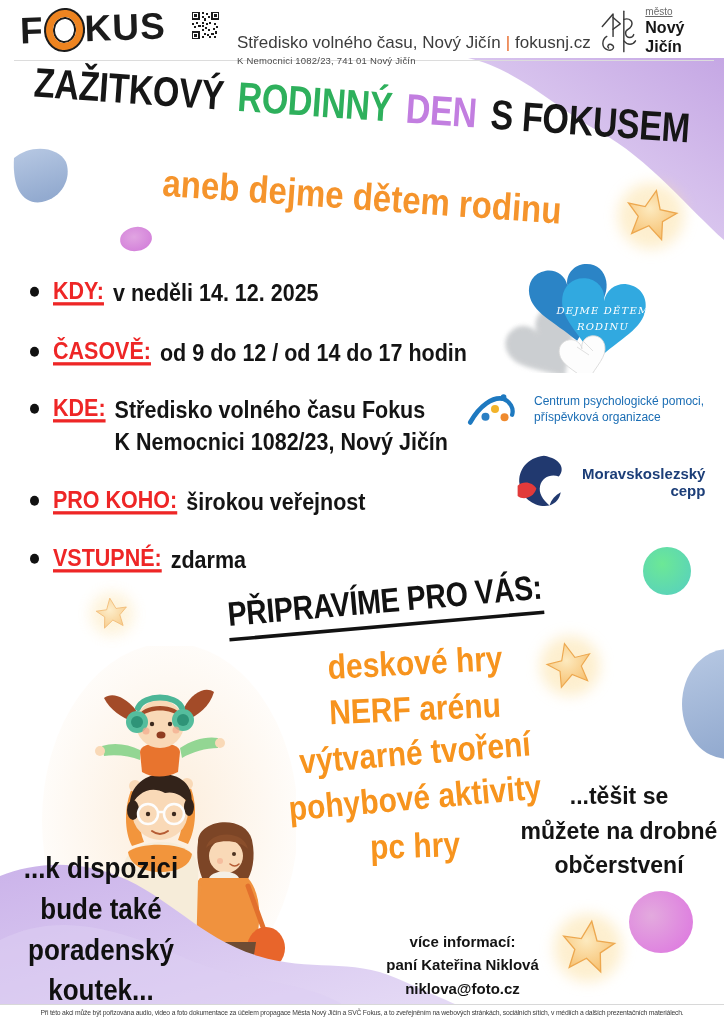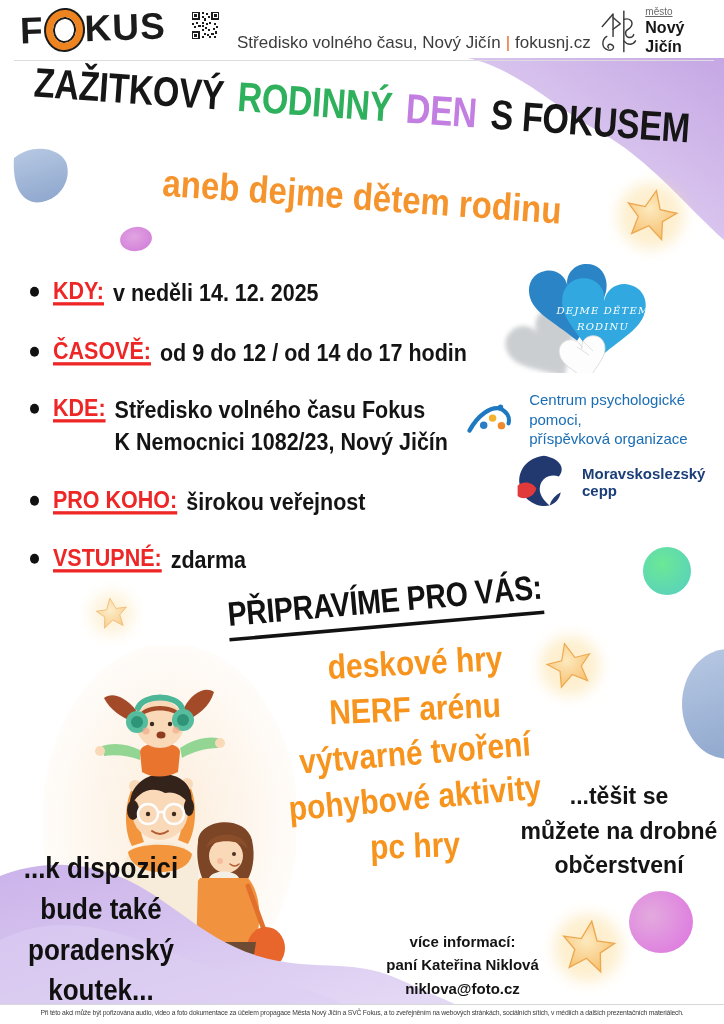--- a/index.html
+++ b/index.html
@@ -39,23 +39,23 @@
   .detail-row{left:30px;display:flex;align-items:flex-start;transform:scaleY(1.1);
     transform-origin:left top;z-index:4;}
   .detail-dot{width:9px;height:9px;border-radius:50%;background:#111;margin:8px 14px 0 0;flex:none;}
   .detail-label{font-size:21.5px;font-weight:bold;color:#ee2626;white-space:nowrap;margin-right:9px;
     text-decoration:underline;text-decoration-thickness:2.5px;text-underline-offset:3px;}
   .detail-text{font-size:21.5px;font-weight:bold;color:#141414;line-height:1.35;white-space:nowrap;}
   
   .hearts-badge{left:497px;top:255px;z-index:2;}
   .partner{display:flex;align-items:center;gap:10px;z-index:2;}
   .partner-cpp{left:466px;top:390px;}
-  .cpp-text{font-size:15px;color:#1a6db4;line-height:1.3;}
+  .cpp-text{font-size:12px;color:#1a6db4;line-height:1.3;}
   .partner-msk{left:512px;top:452px;}
-  .msk-text{font-size:15px;font-weight:bold;color:#1c3e78;line-height:1.15;}
+  .msk-text{font-size:15px;font-weight:bold;color:#1c3e78;line-height:1.15;text-align:right;}
   
   .prog-heading{left:150px;top:585px;width:470px;text-align:center;white-space:nowrap;
     transform:rotate(-5deg) scaleY(1.2);z-index:4;}
   .prog-heading span{display:inline-block;font-size:28.5px;font-weight:900;color:#121212;
     border-bottom:3.5px solid #121212;padding-bottom:3px;letter-spacing:-.3px;}
   .prog-item{left:195px;width:440px;text-align:center;white-space:nowrap;
     font-size:30px;font-weight:bold;color:#f7941e;z-index:4;}
   .pi1{top:646px;transform:rotate(-3deg) scaleY(1.15);}
   .pi2{top:692px;transform:rotate(-2.5deg) scaleY(1.15);}
   .pi3{top:736px;transform:rotate(-4.5deg) scaleY(1.15);}
@@ -184,20 +184,21 @@
         <rect x="16" y="22" width="2" height="2"></rect>
       <rect x="9" y="22" width="2" height="2"></rect>
         <rect x="20" y="22" width="2" height="2"></rect>
     </g>
   </svg>
 
   <div class="abs hdr-org">
     <div class="org-line1">
       <span>Středisko volného času, Nový Jičín</span><span class="org-sep">|</span><span>fokusnj.cz</span>
     </div>
+    <div class="org-line2">K Nemocnici 1082/23, 741 01 Nový Jičín</div>
   </div>
 
   <div class="abs hdr-city">
     <svg width="42" height="48" viewBox="0 0 46 50" fill="none" stroke="#3a3a3a" stroke-width="1.6" stroke-linecap="round" stroke-linejoin="round">
       <path d="M31,3 L31,48"></path>
       <path d="M7,20 L19,6 L19,31"></path>
       <path d="M19,10 L27,17 L19,23"></path>
       <path d="M12,31 C6,35 6,44 13,46 C19,48 22,42 17,40 C14,39 12,42 14,44"></path>
       <path d="M31,12 C38,10 42,15 39,20 C37,24 32,23 33,28 C34,34 41,33 42,29"></path>
       <path d="M31,36 C35,41 41,41 44,36"></path>

